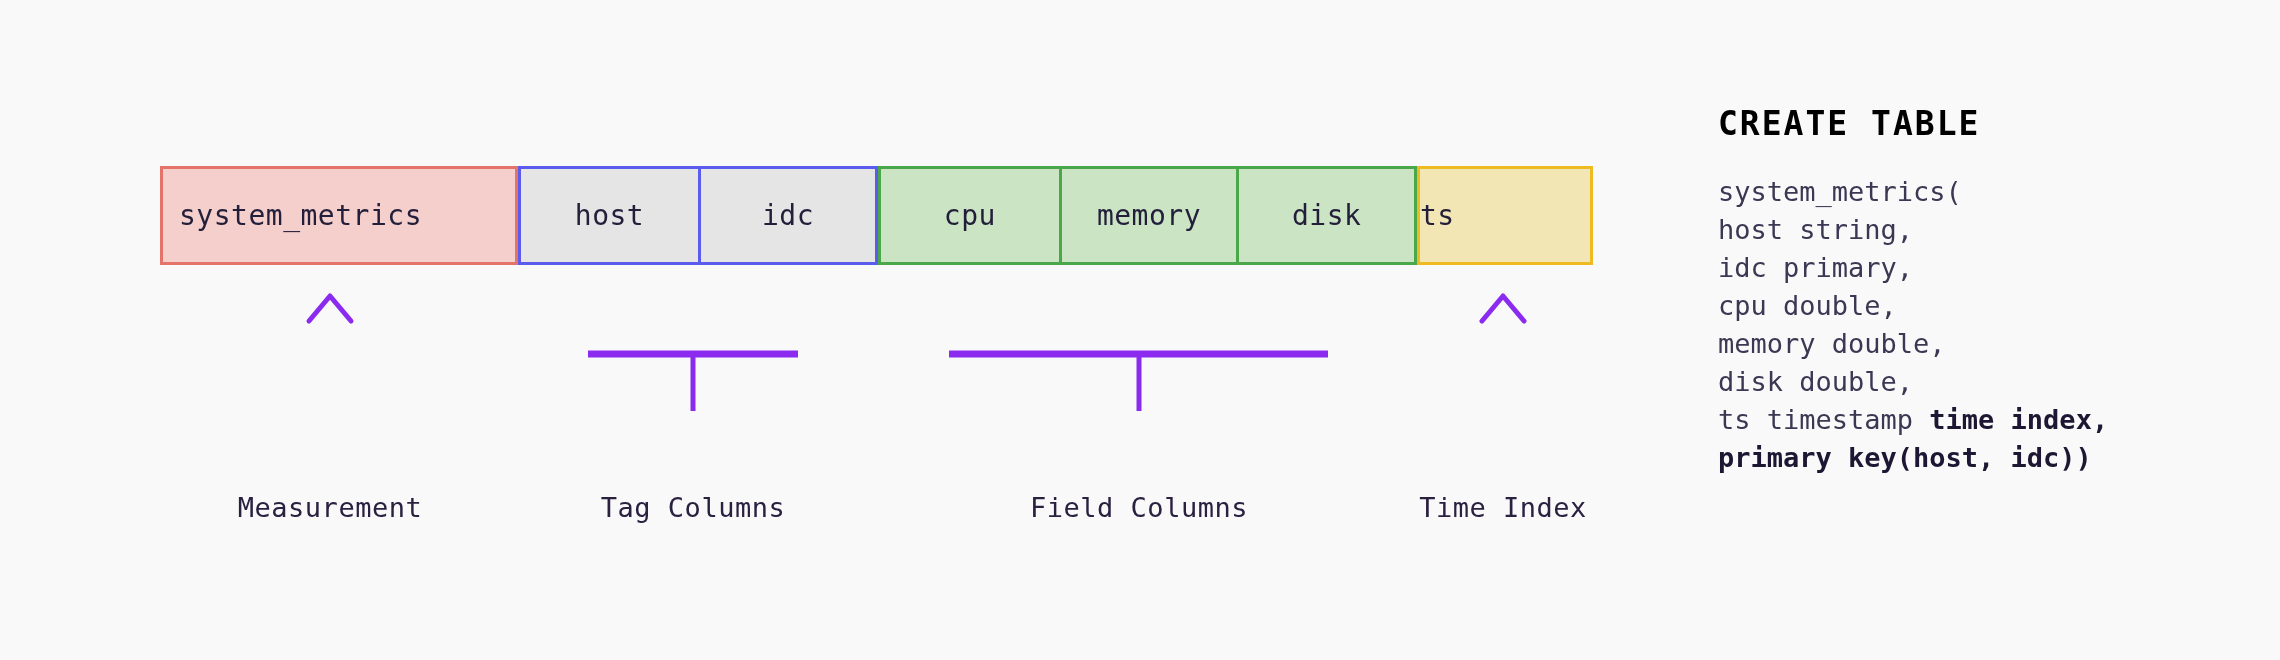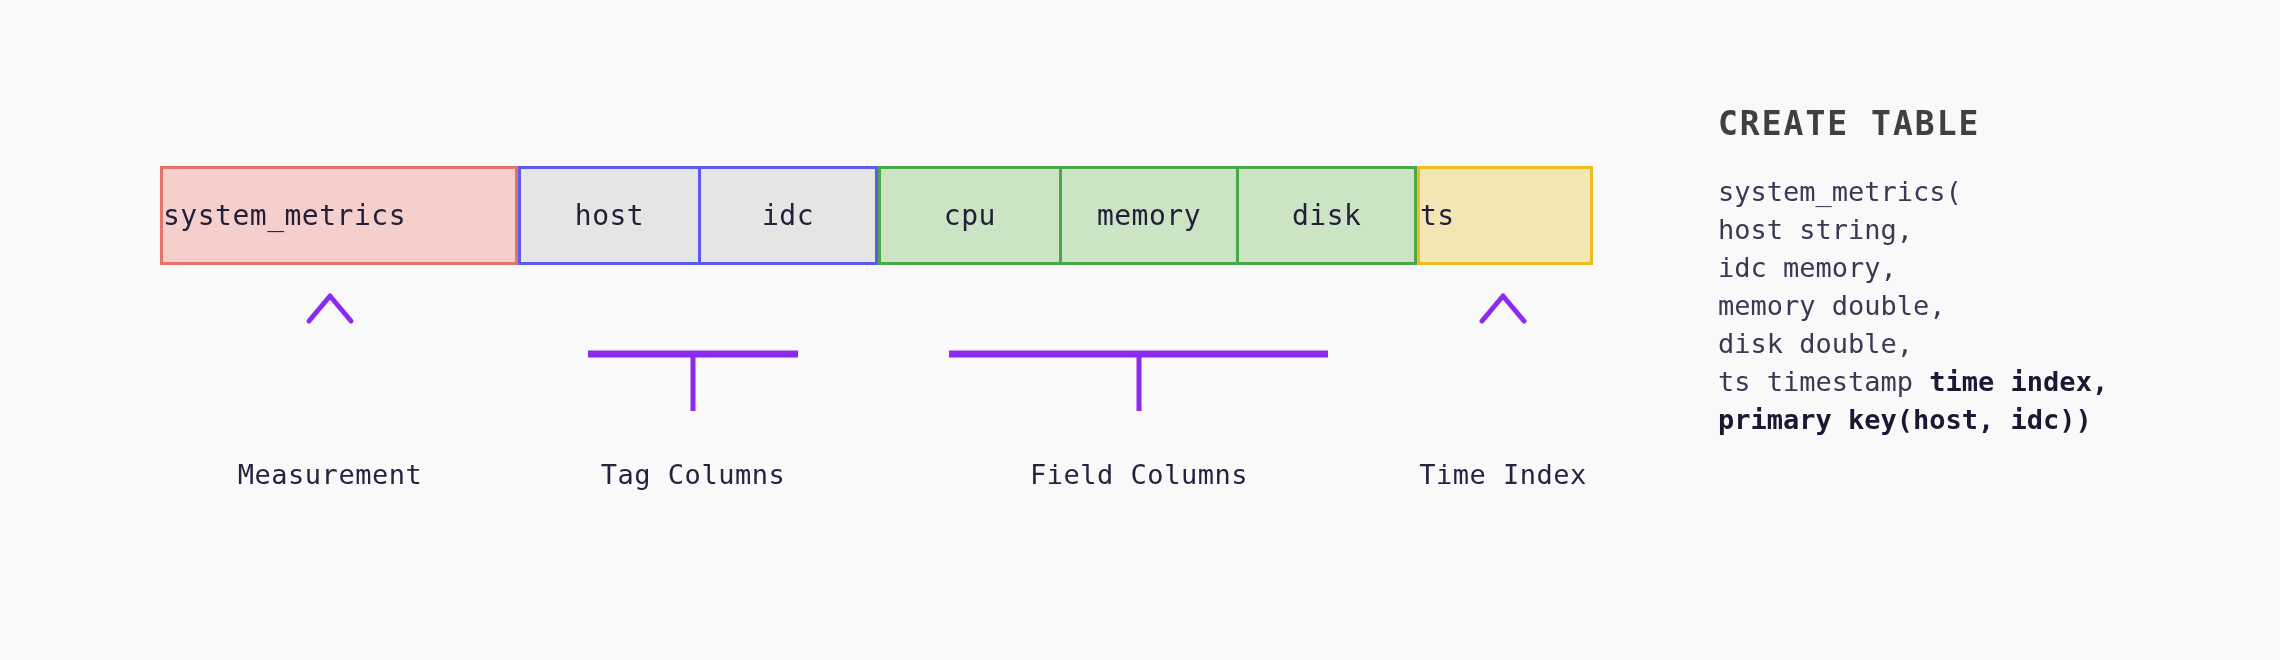--- a/index.html
+++ b/index.html
@@ -53,21 +53,21 @@
     border-left-style: solid;
     border-left-width: 3px;
   }
 
   
   #group-measurement {
     background: #f4cfcc;
     border-color: #e4736a;
     width: 358px;
   }
-  #group-measurement .cell { border-left-color: #e4736a; }
+  #group-measurement .cell { border-left-color: #e4736a; padding-left: 16px; }
 
   
   #group-tag {
     background: #e5e5e5;
     border-color: #5b5bee;
     width: 360px;
   }
   #group-tag .cell { border-left-color: #5b5bee; }
   #group-tag .cell { width: 50%; }
 
@@ -99,33 +99,34 @@
   }
 
   
   .axis-label {
     position: absolute;
     font-size: 27px;
     color: #2a2040;
     white-space: nowrap;
     transform: translateX(-50%);
     letter-spacing: 0.5px;
+    margin-top: 33px;
   }
 
   
   #sql-panel {
     position: absolute;
     left: 1718px;
     top: 104px;
     width: 520px;
   }
   #sql-title {
     font-size: 33px;
     font-weight: bold;
-    color: #404040;
+    color: #000000;
     letter-spacing: 2px;
     margin-bottom: 30px;
   }
   #sql-body {
     font-size: 27px;
     line-height: 38px;
     color: #3c3753;
     white-space: pre;
   }
   #sql-body .kw {
@@ -204,16 +205,16 @@
     </g>
   </svg>
 
   <div class="axis-label" style="left:330px;  top:459px;">Measurement</div>
   <div class="axis-label" style="left:693px;  top:459px;">Tag Columns</div>
   <div class="axis-label" style="left:1139px; top:459px;">Field Columns</div>
   <div class="axis-label" style="left:1503px; top:459px;">Time Index</div>
 
   <div id="sql-panel">
     <div id="sql-title">CREATE TABLE</div>
-    <div id="sql-body"><div><span>system_metrics(</span></div><div><span>host string,</span></div><div><span>idc memory,</span></div><div><span>memory double,</span></div><div><span>disk double,</span></div><div><span>ts timestamp </span><span class="kw">time index,</span></div><div><span class="kw">primary key(host, idc))</span></div></div>
+    <div id="sql-body"><div><span>system_metrics(</span></div><div><span>host string,</span></div><div><span>idc primary,</span></div><div><span>cpu double,</span></div><div><span>memory double,</span></div><div><span>disk double,</span></div><div><span>ts timestamp </span><span class="kw">time index,</span></div><div><span class="kw">primary key(host, idc))</span></div></div>
   </div>
 
 </div>
 
 </body></html>

